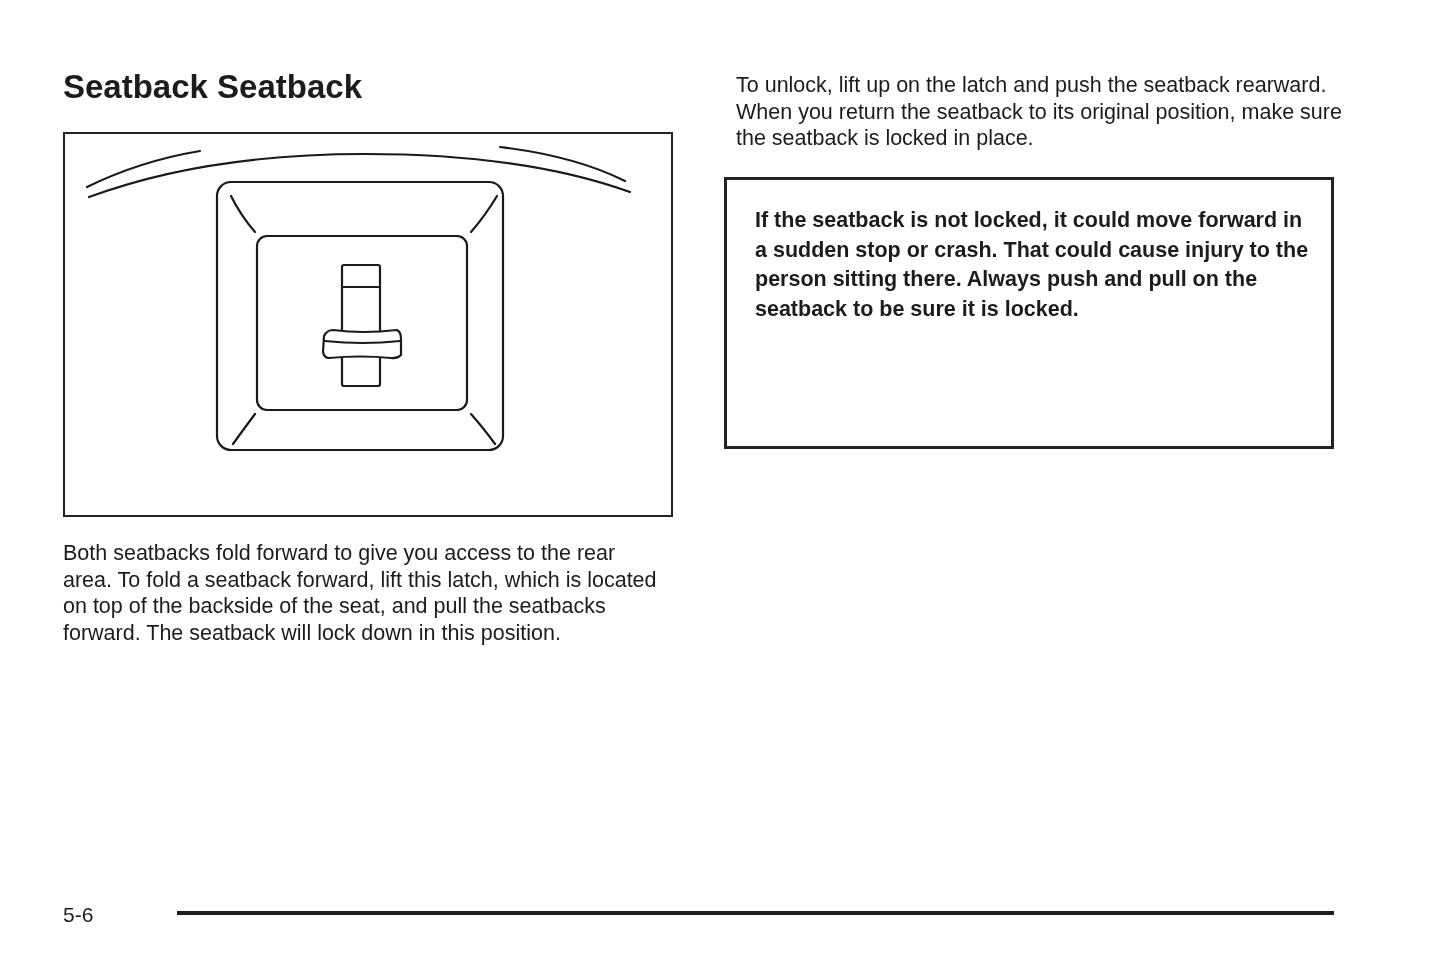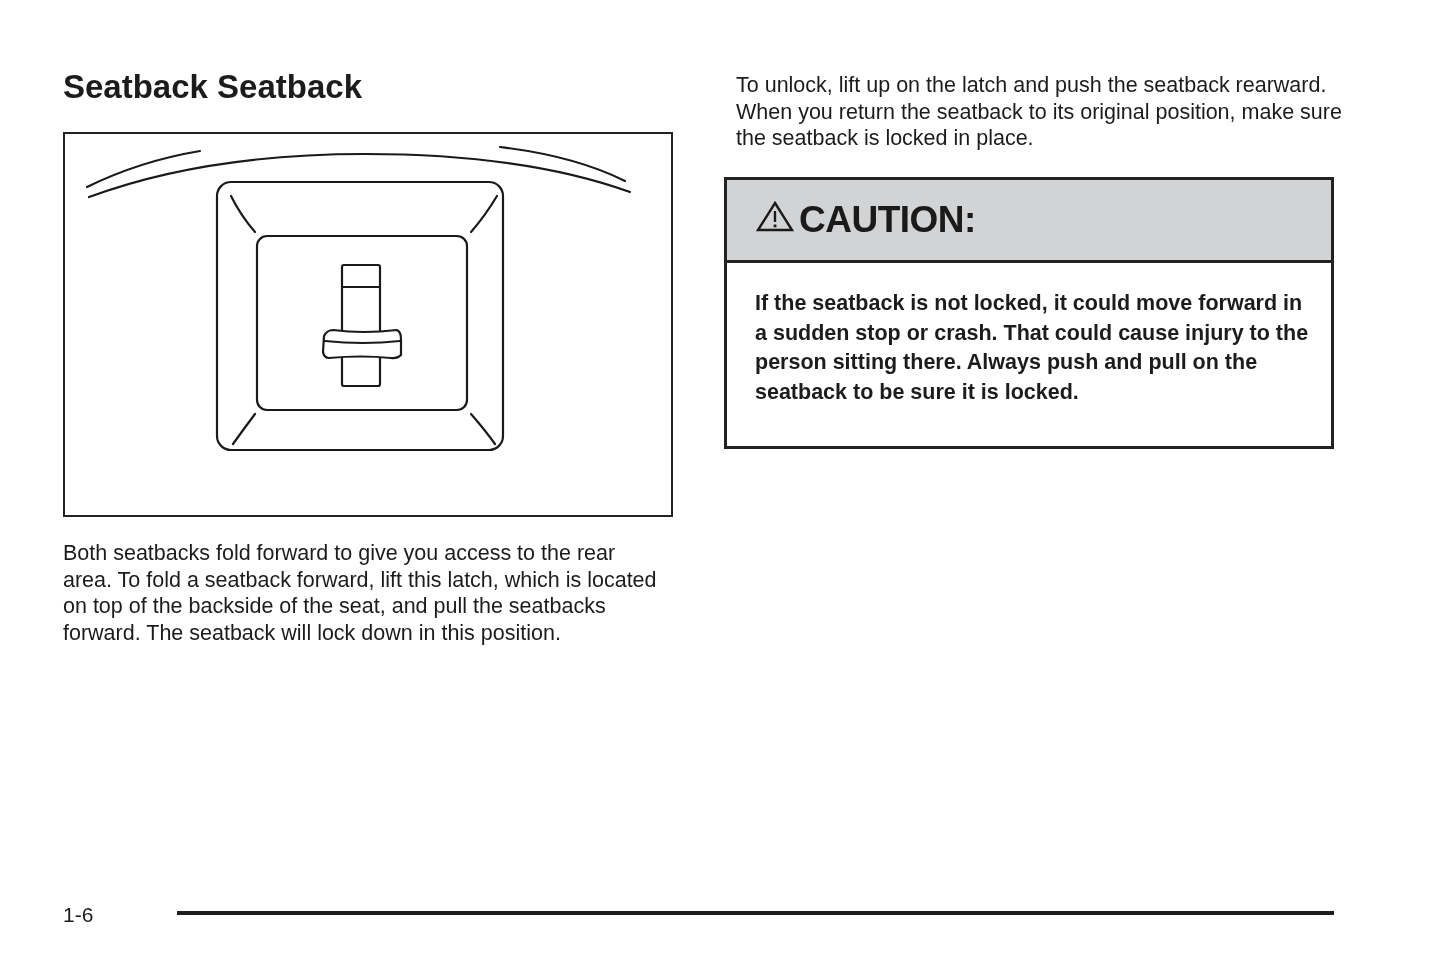--- a/index.html
+++ b/index.html
@@ -131,25 +131,17 @@
       <path d="M 260 207 Q 298 211 335 207"></path>
     </g>
   </svg>
 </div>
 
 <p class="body-text left-para">Both seatbacks fold forward to give you access to the rear area. To fold a seatback forward, lift this latch, which is located on top of the backside of the seat, and pull the seatbacks forward. The seatback will lock down in this position.</p>
 
 <p class="body-text right-para">To unlock, lift up on the latch and push the seatback rearward. When you return the seatback to its original position, make sure the seatback is locked in place.</p>
 
 <div class="caution-box">
-  <div class="caution-header">
-    <svg class="warning-icon" viewBox="0 0 40 32">
-      <path d="M 20 3 L 37 30 L 3 30 Z" fill="none" stroke="#1a1a1a" stroke-width="2.4" stroke-linejoin="miter"></path>
-      <line x1="20" y1="11" x2="20" y2="22" stroke="#1a1a1a" stroke-width="2.4"></line>
-      <rect x="18.6" y="24.5" width="2.8" height="2.8" fill="#1a1a1a"></rect>
-    </svg>
-    <span class="caution-label">CAUTION:</span>
-  </div>
   <div class="caution-body">If the seatback is not locked, it could move forward in a sudden stop or crash. That could cause injury to the person sitting there. Always push and pull on the seatback to be sure it is locked.</div>
 </div>
 
-<div class="page-number">1-6</div>
+<div class="page-number">5-6</div>
 <div class="footer-rule"></div>
 
 </body></html>

